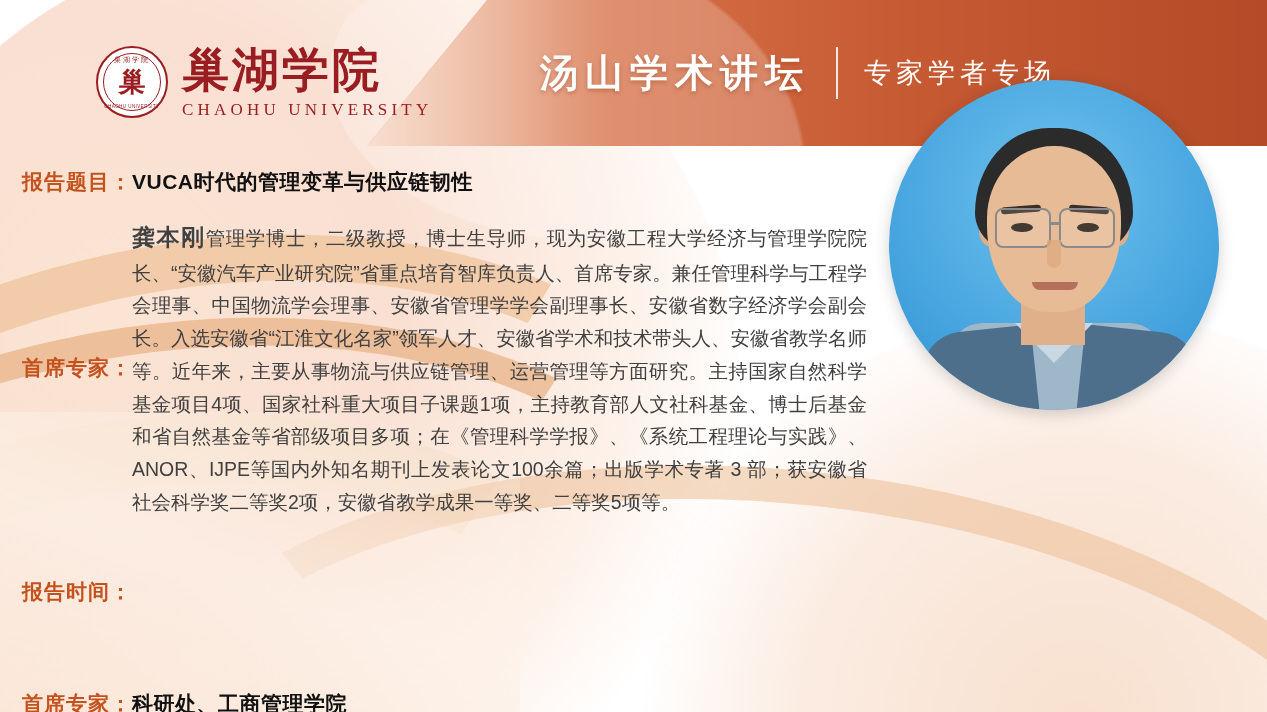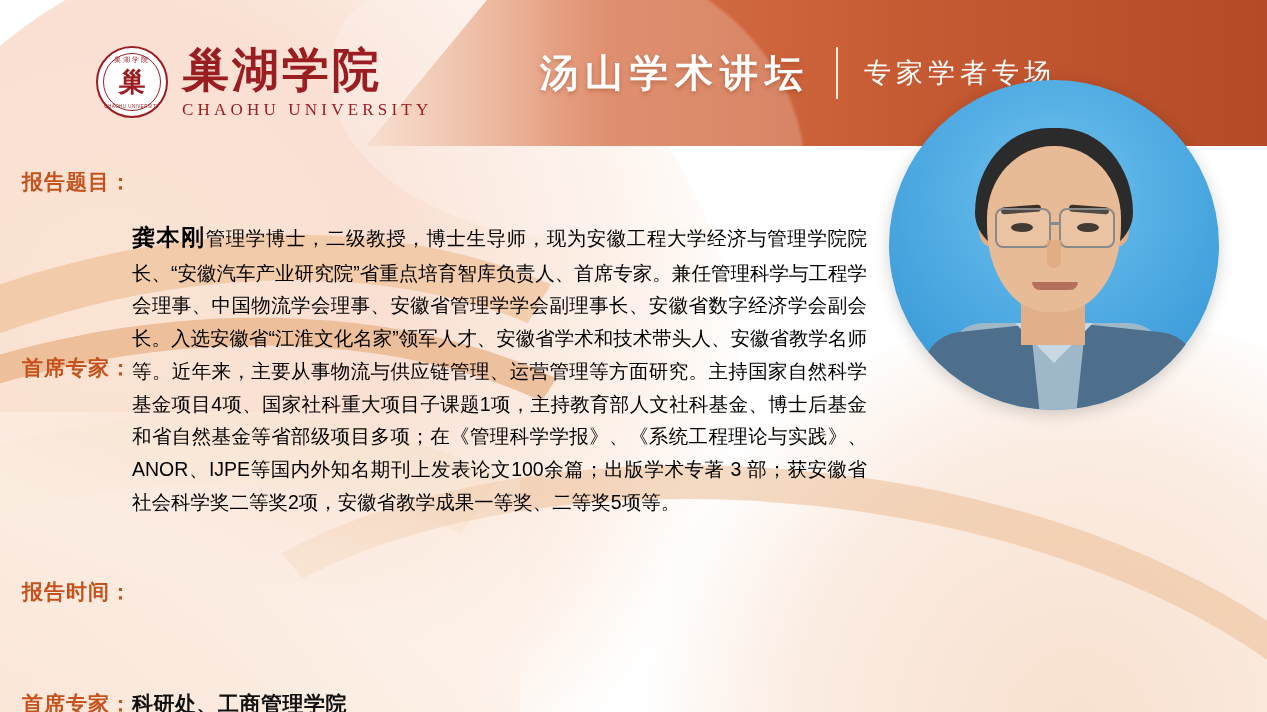--- a/index.html
+++ b/index.html
@@ -248,21 +248,21 @@
     font-weight: bold;
     letter-spacing: .5px;
   }
 
   #row-title { left: 22px; top: 12px; }
   #row-bio   { left: 22px; top: 62px; width: 880px; }
 
   .bio-body {
     font-size: 19.5px;
     font-weight: normal;
-    color: #000000;
+    color: #404040;
     line-height: 1.68;
     text-align: justify;
     width: 735px;
   }
   .bio-name {
     font-size: 23px;
     font-weight: bold;
     letter-spacing: 1px;
   }
 
@@ -363,20 +363,21 @@
       <div class="header-main">汤山学术讲坛</div>
       <div class="header-sep"></div>
       <div class="header-sub">专家学者专场</div>
     </div>
   </div>
 
   <div id="content">
 
     <div class="row" id="row-title">
       <span class="label">报告题目：</span>
+      <span class="value">VUCA时代的管理变革与供应链韧性</span>
     </div>
 
     <div class="row" id="row-bio">
       <span class="label">首席专家：</span>
       <div class="bio-body">
         <span class="bio-name">龚本刚</span><span>管理学博士，二级教授，博士生导师，现为安徽工程大学经济与管理学院院长、“安徽汽车产业研究院”省重点培育智库负责人、首席专家。兼任管理科学与工程学会理事、中国物流学会理事、安徽省管理学学会副理事长、安徽省数字经济学会副会长。入选安徽省“江淮文化名家”领军人才、安徽省学术和技术带头人、安徽省教学名师等。近年来，主要从事物流与供应链管理、运营管理等方面研究。主持国家自然科学基金项目4项、国家社科重大项目子课题1项，主持教育部人文社科基金、博士后基金和省自然基金等省部级项目多项；在《管理科学学报》、《系统工程理论与实践》、ANOR、IJPE等国内外知名期刊上发表论文100余篇；出版学术专著 3 部；获安徽省社会科学奖二等奖2项，安徽省教学成果一等奖、二等奖5项等。</span>
       </div>
     </div>
 
     <div class="row" id="row-time">

